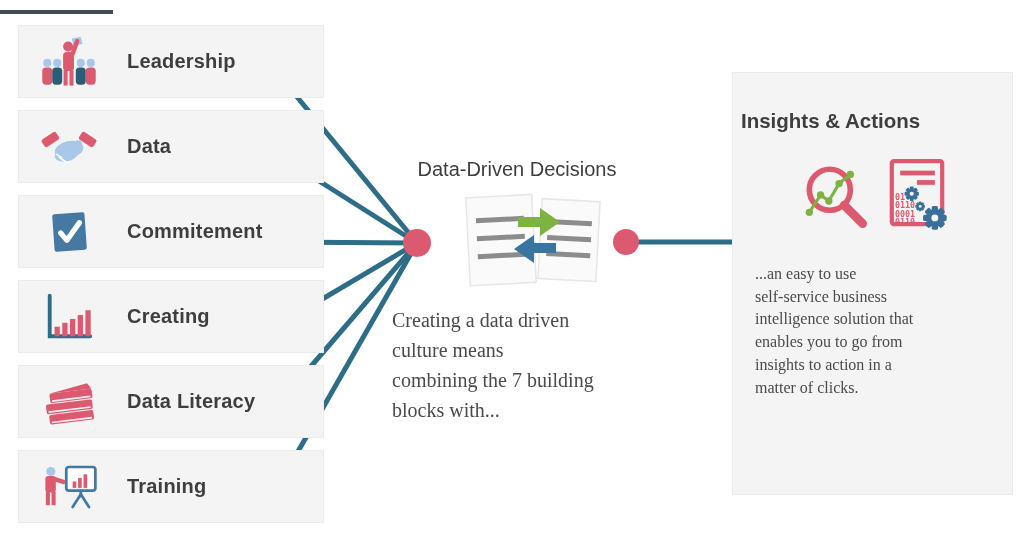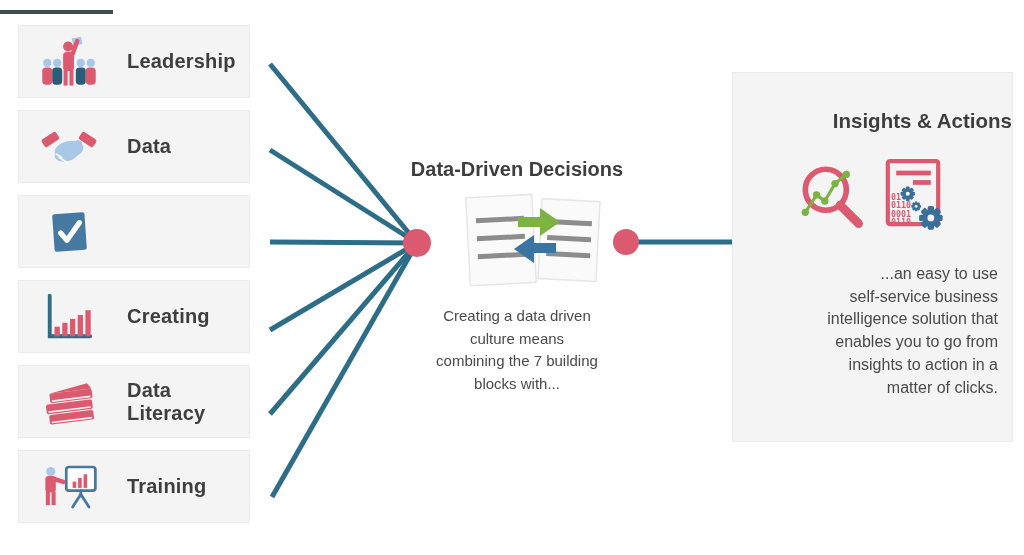--- a/index.html
+++ b/index.html
@@ -1,31 +1,31 @@
 <!DOCTYPE html>
 <html><head>
 <meta charset="utf-8">
 <style>
   html,body{margin:0;padding:0;background:#fff;}
   .stage{position:relative;width:1024px;height:555px;background:#ffffff;overflow:hidden;
          font-family:"Liberation Sans", sans-serif;}
   .connectors{position:absolute;left:0;top:0;width:1024px;height:555px;z-index:1;}
-  .block{position:absolute;left:18px;width:232px;height:73px;background:#f4f4f5;
+  .block{position:absolute;left:18px;width:306px;height:73px;background:#f4f4f5;
          border:1px solid #ebebeb;box-sizing:border-box;display:flex;align-items:center;
          padding-left:20px;gap:28px;z-index:2;}
   .blk-icon{width:60px;height:60px;display:flex;align-items:center;justify-content:center;flex:0 0 60px;}
   .blk-label{font-size:20px;font-weight:bold;color:#3e3e3e;letter-spacing:.2px;}
   .center-title{position:absolute;left:392px;top:158px;width:250px;text-align:center;
-         font-size:20px;font-weight:bold;color:#3e3e3e;z-index:2;}
+         font-size:20px;font-weight:normal;color:#3e3e3e;z-index:2;}
   .docx{position:absolute;left:452px;top:190px;width:150px;height:104px;z-index:2;}
-  .para{white-space:pre-line;}
-  .center-para{position:absolute;left:392px;top:305px;width:250px;text-align:center;
-         font-size:15px;line-height:1.5;color:#4a4a4a;z-index:2;}
-  .insights{position:absolute;left:732px;top:72px;width:281px;height:370px;background:#f4f4f5;
-         border:1px solid #ebebeb;box-sizing:border-box;text-align:right;z-index:2;}
+  .para{white-space:pre-line;font-family:Liberation Serif, serif;}
+  .center-para{position:absolute;left:392px;top:305px;width:250px;text-align:left;
+         font-size:20px;line-height:1.5;color:#4a4a4a;z-index:2;}
+  .insights{position:absolute;left:732px;top:72px;width:281px;height:423px;background:#f4f4f5;
+         border:1px solid #ebebeb;box-sizing:border-box;text-align:left;z-index:2;padding-left:8px;}
   .ins-title{margin-top:36px;font-size:20.5px;font-weight:bold;color:#3e3e3e;}
   .ins-icons{margin-top:24px;display:flex;justify-content:center;align-items:center;}
   .ins-icons span{display:inline-flex;}
   .ins-para{margin-top:22px;font-size:16px;line-height:1.42;color:#4a4a4a;padding:0 14px;}
 </style>
 </head>
 <body>
 
 <div class="stage">
 
@@ -84,20 +84,21 @@
     <span class="blk-label">Data</span>
   </div>
 
   <div class="block" style="top:195px">
     <span class="blk-icon">
       <svg width="50" height="50" viewBox="0 0 48 48">
         <rect x="9" y="6" width="31" height="36" rx="2" fill="#4679a2" transform="rotate(-4 24 24)"></rect>
         <path d="M16 25 l6 7 l12 -17" fill="none" stroke="#ffffff" stroke-width="5" stroke-linecap="round" stroke-linejoin="round"></path>
       </svg>
     </span>
+    <span class="blk-label">Commitement</span>
   </div>
 
   <div class="block" style="top:280px">
     <span class="blk-icon">
       <svg width="54" height="52" viewBox="0 0 56 52">
         <polyline points="8,4 8,46 50,46" fill="none" stroke="#2d6d88" stroke-width="4" stroke-linecap="round"></polyline>
         <rect x="13" y="36" width="5.5" height="10" fill="#dc5a6f"></rect>
         <rect x="21" y="32" width="5.5" height="14" fill="#dc5a6f"></rect>
         <rect x="29" y="28" width="5.5" height="18" fill="#dc5a6f"></rect>
         <rect x="37" y="24" width="5.5" height="22" fill="#dc5a6f"></rect>

